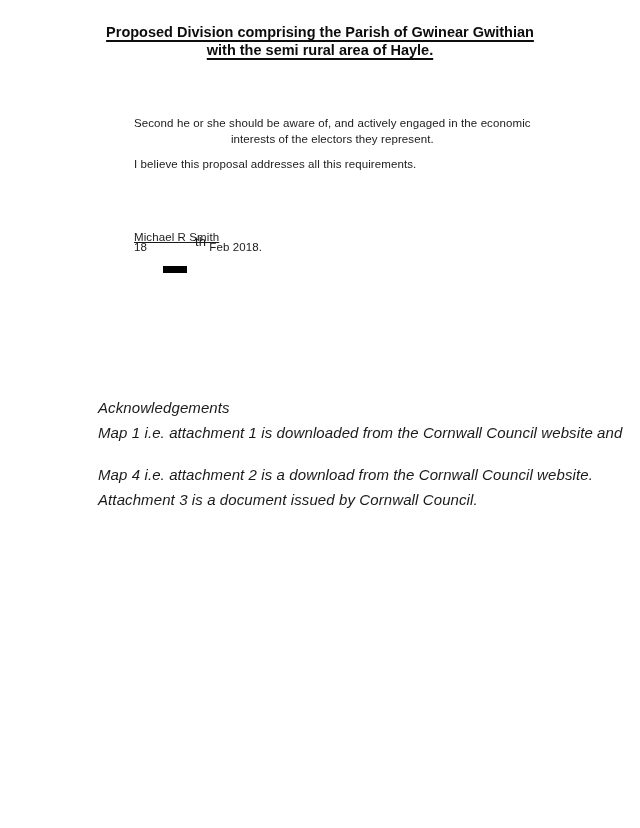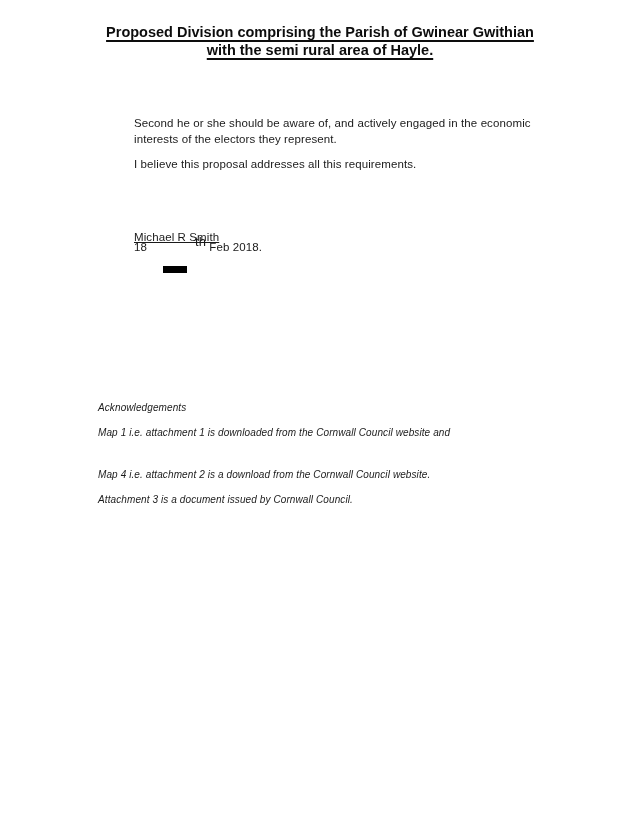--- a/index.html
+++ b/index.html
@@ -35,21 +35,21 @@
   }
   .body-text {
     position: absolute;
     left: 134px;
     font-size: 11.5px;
     line-height: 15.5px;
     color: #1a1a1a;
     letter-spacing: 0.1px;
   }
   .p1 { top: 75px; }
-  .p2 { top: 116px; }
+  .p2 { top: 116px; text-align: center; }
   .p3 { top: 157px; }
   .signature { top: 230px; text-decoration: underline; }
   .date-line { top: 240px; }
   .date-line sup {
     font-size: 13px;
     vertical-align: super;
     line-height: 0;
     padding-left: 48px;
   }
   .redaction {
@@ -57,21 +57,21 @@
     left: 163px;
     top: 266px;
     width: 24px;
     height: 7px;
     background: #000000;
   }
   .ack {
     position: absolute;
     left: 98px;
     font-style: italic;
-    font-size: 10px;
+    font-size: 15px;
     line-height: 15.5px;
     color: #1a1a1a;
     letter-spacing: 0.1px;
   }
   .ack-heading { top: 400px; }
   .ack1 { top: 425px; }
   .ack2 { top: 467px; }
   .ack3 { top: 492px; }
   .page-number {
     position: absolute;

